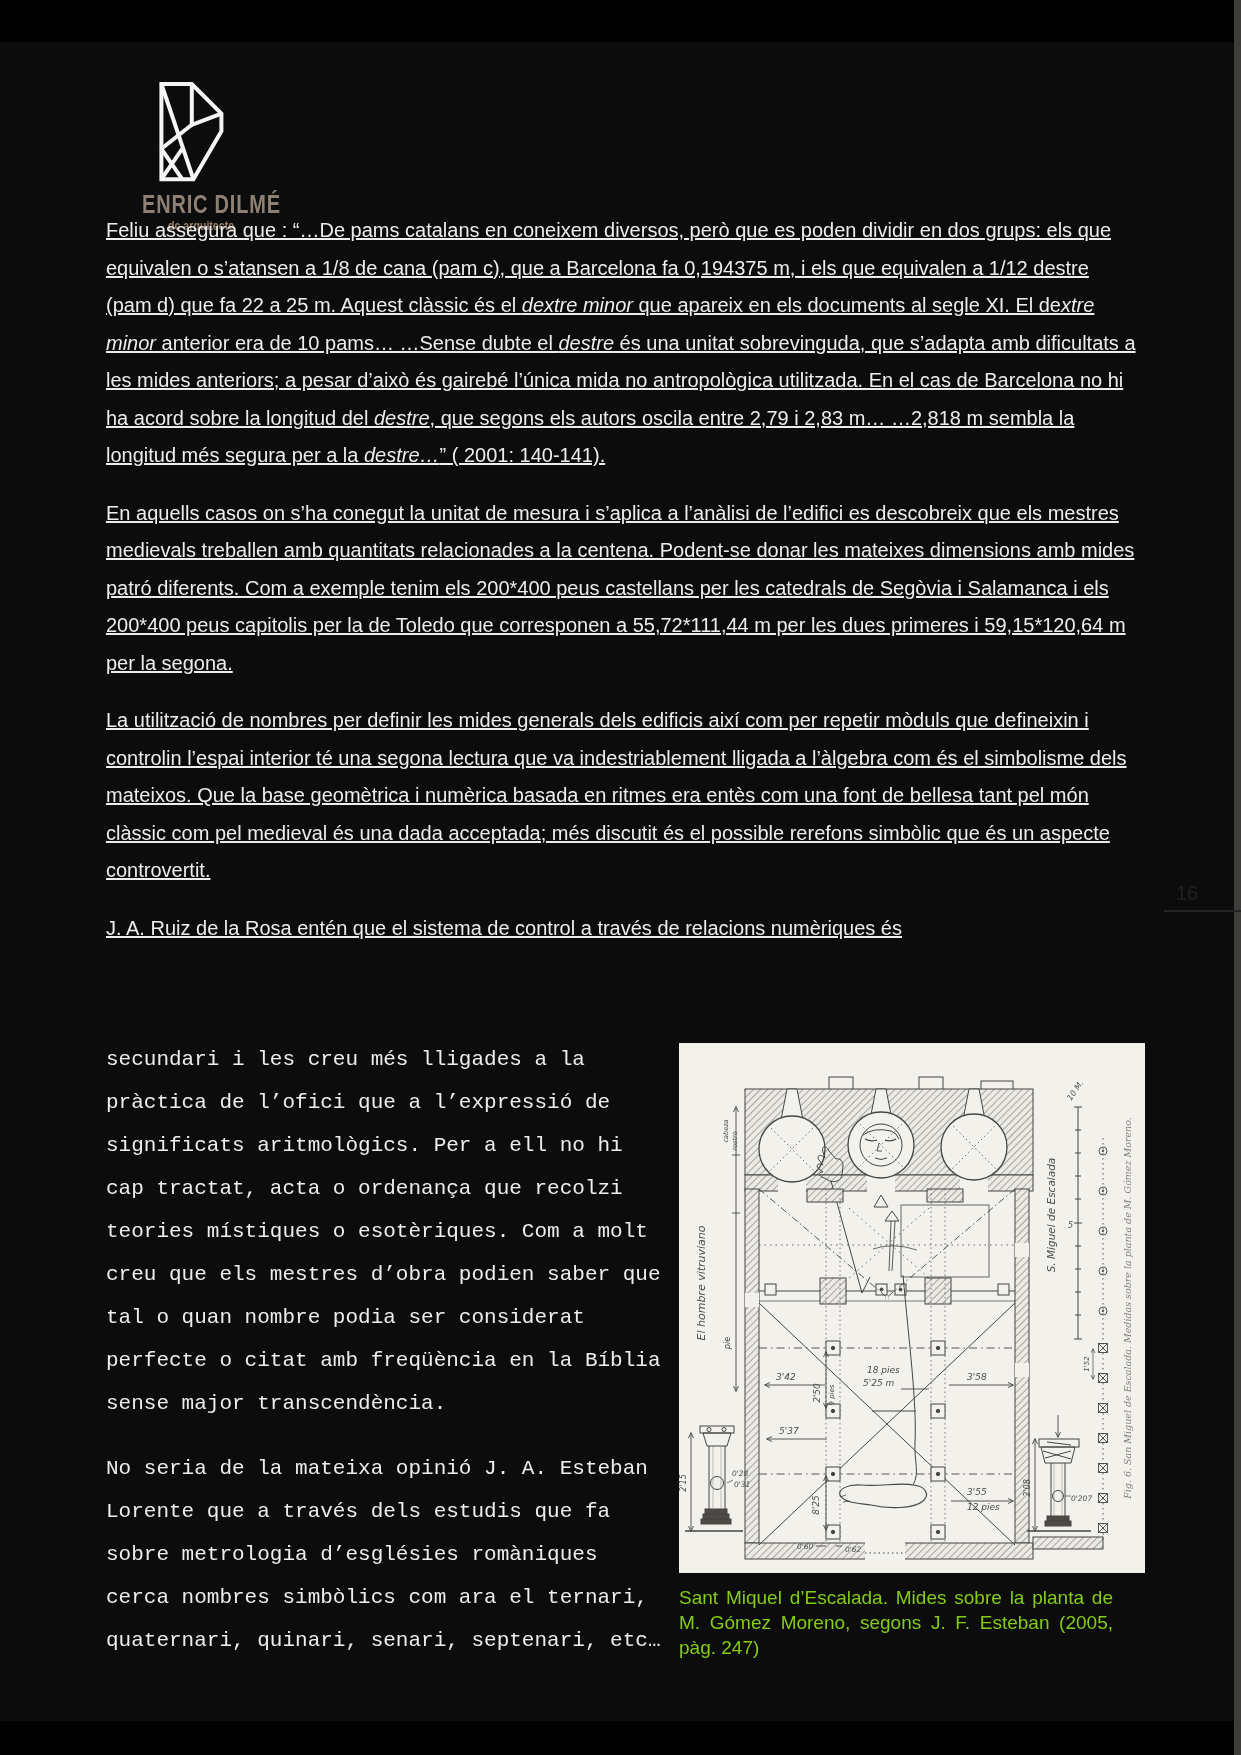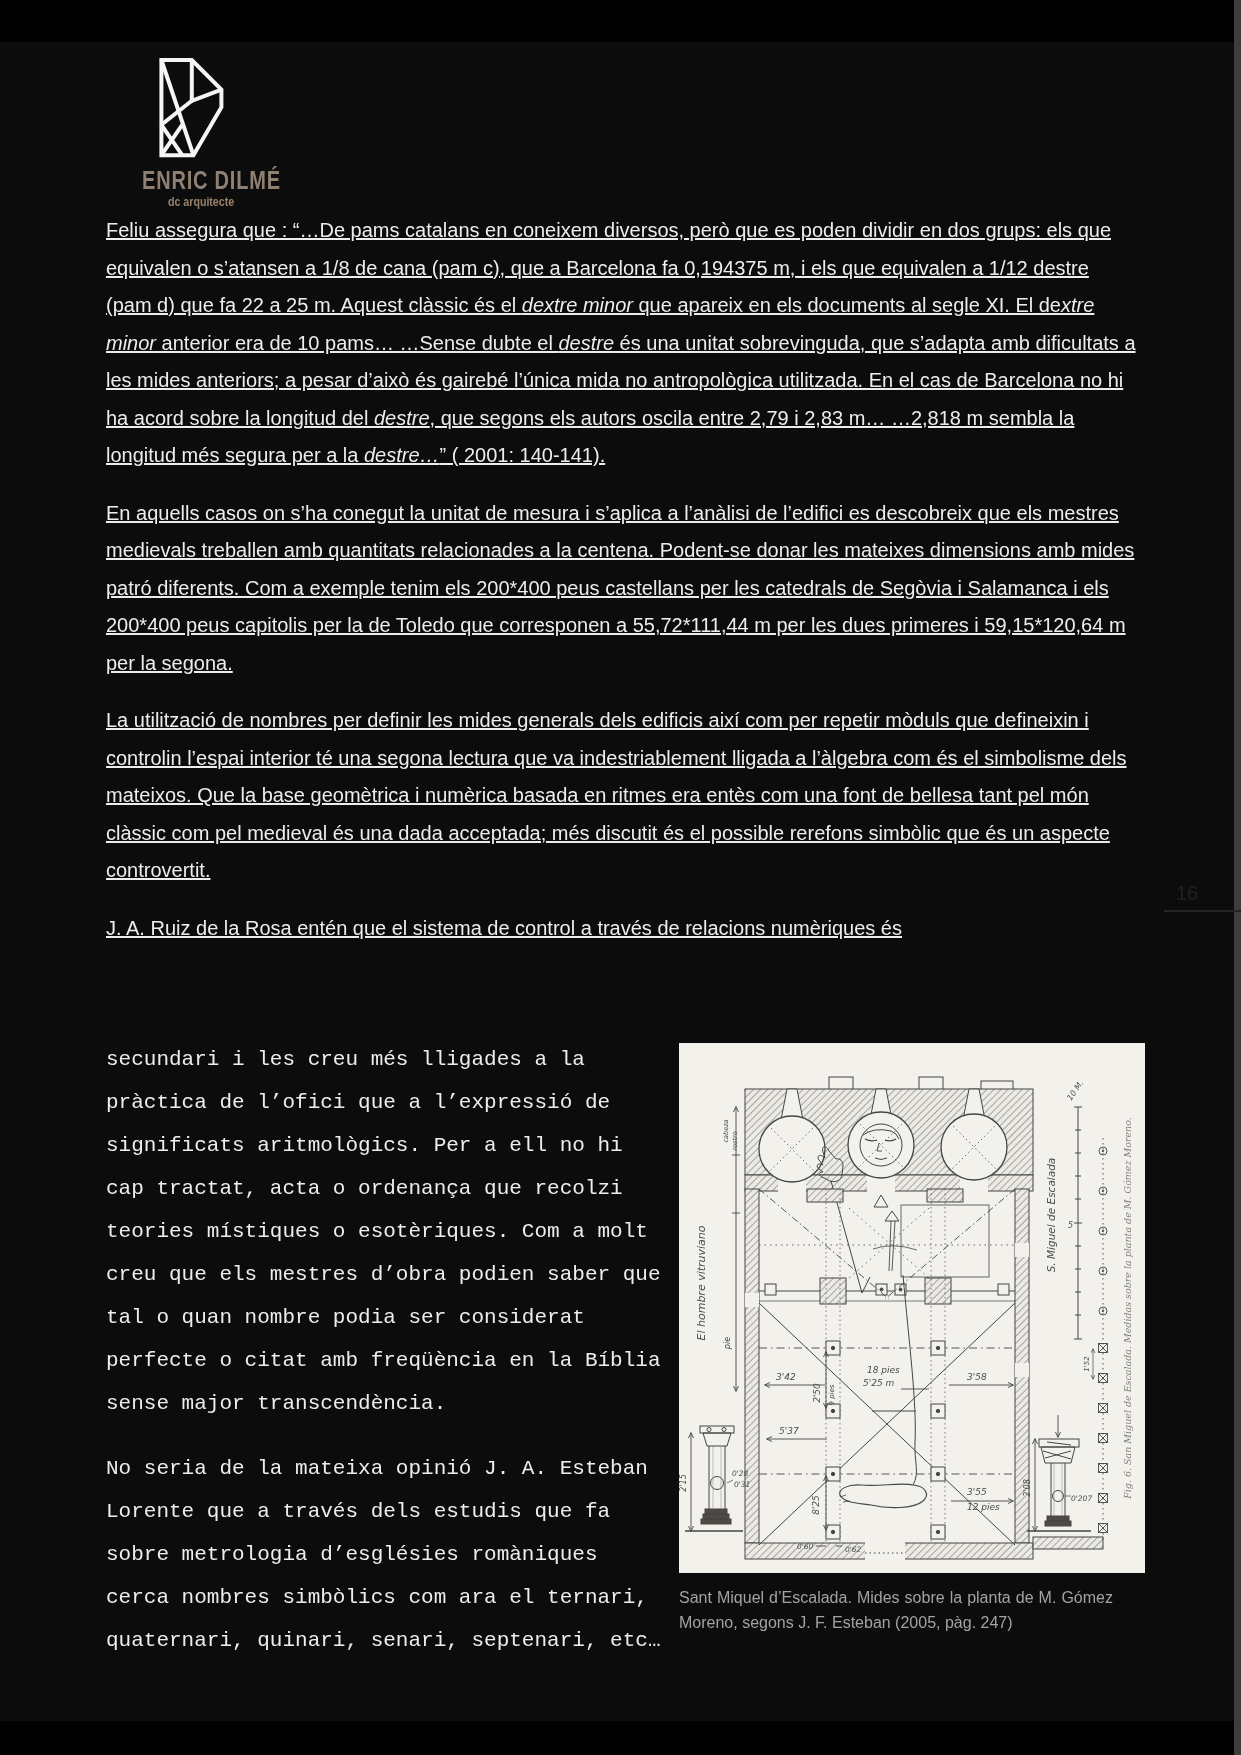--- a/index.html
+++ b/index.html
@@ -2,40 +2,40 @@
 <html><head>
 <meta charset="utf-8">
 <style>
   html,body{margin:0;padding:0;background:#000;}
   .page{position:relative;width:1241px;height:1755px;background:#0c0c0c;overflow:hidden;
         font-family:"Liberation Sans",sans-serif;color:#ededed;}
   .band-top{position:absolute;left:0;top:0;width:100%;height:42px;background:#000;}
   .band-bottom{position:absolute;left:0;bottom:0;width:100%;height:34px;background:#000;}
   .edge-strip{position:absolute;right:0;top:0;width:7px;height:100%;background:#3e3d3a;}
 
-  .logo{position:absolute;left:150px;top:56px;}
+  .logo{position:absolute;left:150px;top:80px;}
   .logo-mark{display:block;}
   .logo-title{position:absolute;left:-8px;top:110px;white-space:nowrap;
     font-size:25px;font-weight:bold;letter-spacing:1px;color:#8e8173;
     transform:scaleX(.8);transform-origin:left top;}
   .logo-sub{position:absolute;left:18px;top:139px;white-space:nowrap;
     font-size:12.5px;font-weight:bold;color:#97826a;transform:scaleX(.85);transform-origin:left top;}
 
   .main-text{position:absolute;left:106px;top:212px;width:1030px;
     font-size:20px;line-height:37.5px;text-align:left;}
   .main-text p{margin:0 0 20px 0;text-decoration:underline;}
 
   .narrow-col{position:absolute;left:106px;top:1038px;width:556px;
     font-size:21px;line-height:43px;}
   .narrow-col p{margin:0 0 22px 0;font-family:Liberation Mono, monospace;}
 
   .figure-panel{position:absolute;left:679px;top:1043px;width:466px;height:530px;
     background:#f2f1ec;}
   .figure-caption{position:absolute;left:679px;top:1585px;width:434px;
-    font-size:16px;line-height:25px;text-align:justify;color:#a3a3a3;}
+    font-size:19px;line-height:25px;text-align:justify;color:#84cc16;}
 
   .page-number{position:absolute;left:1164px;top:882px;width:66px;
     color:#202021;font-size:20px;padding:0 0 5px 12px;
     border-bottom:2px solid #242426;}
 
   i{font-style:italic;}
   svg text{font-family:"DejaVu Sans",sans-serif;}
   .hand{font-style:italic;fill:#4a4a4a;}
   .serifcap{font-family:"DejaVu Serif",serif;font-style:italic;fill:#85837e;}
 </style>

